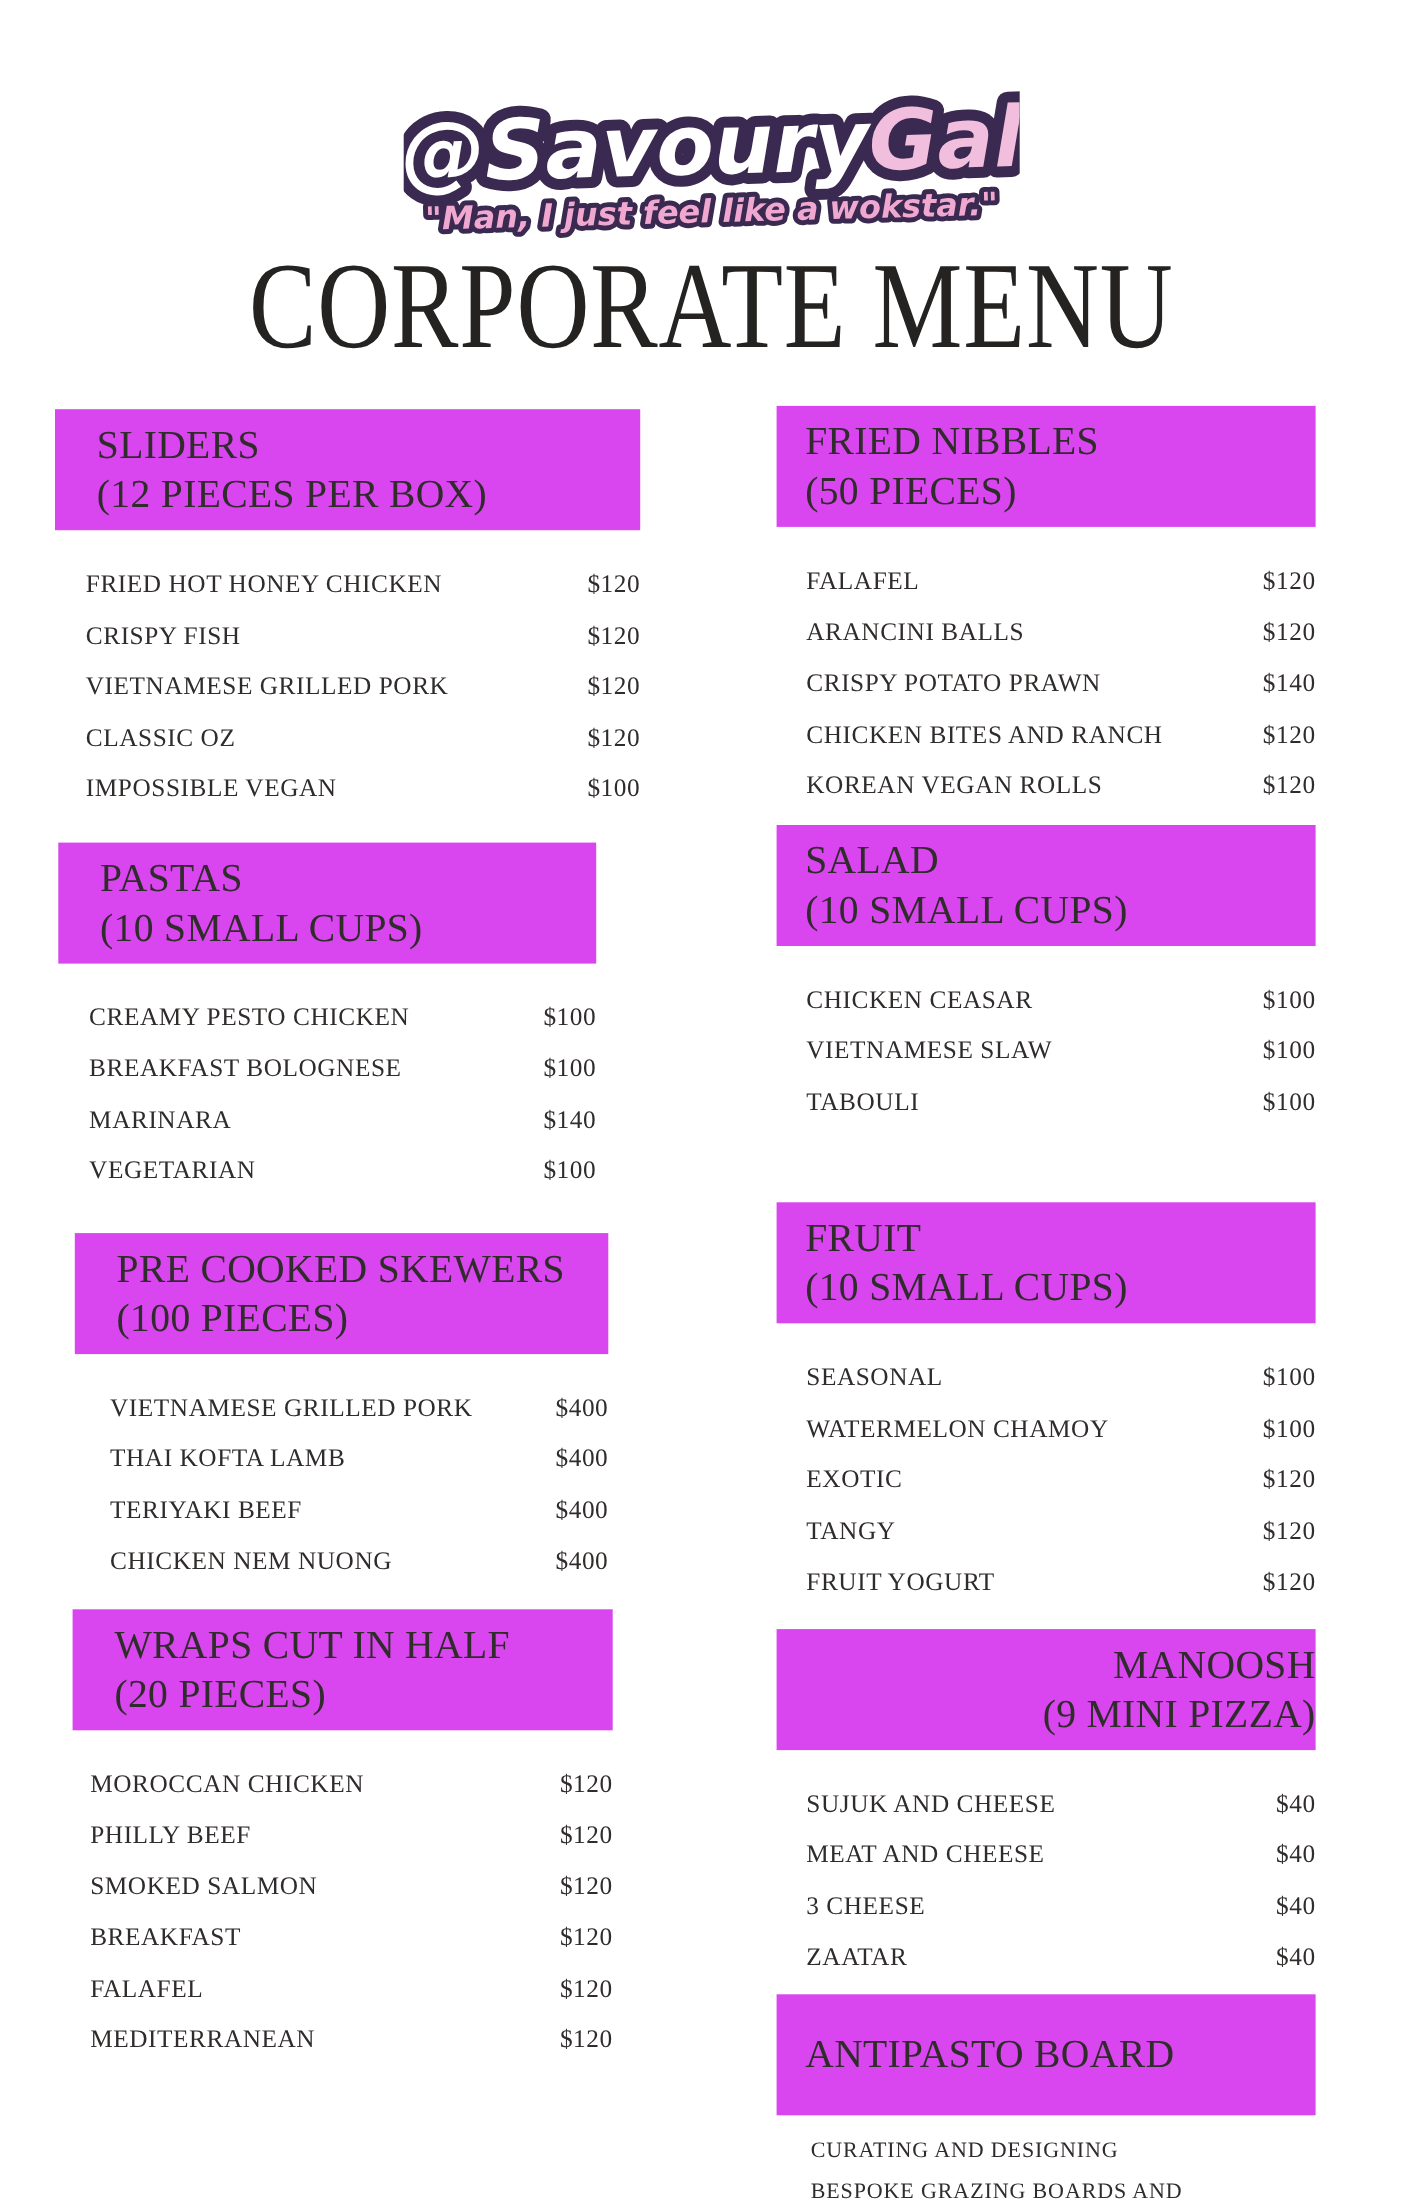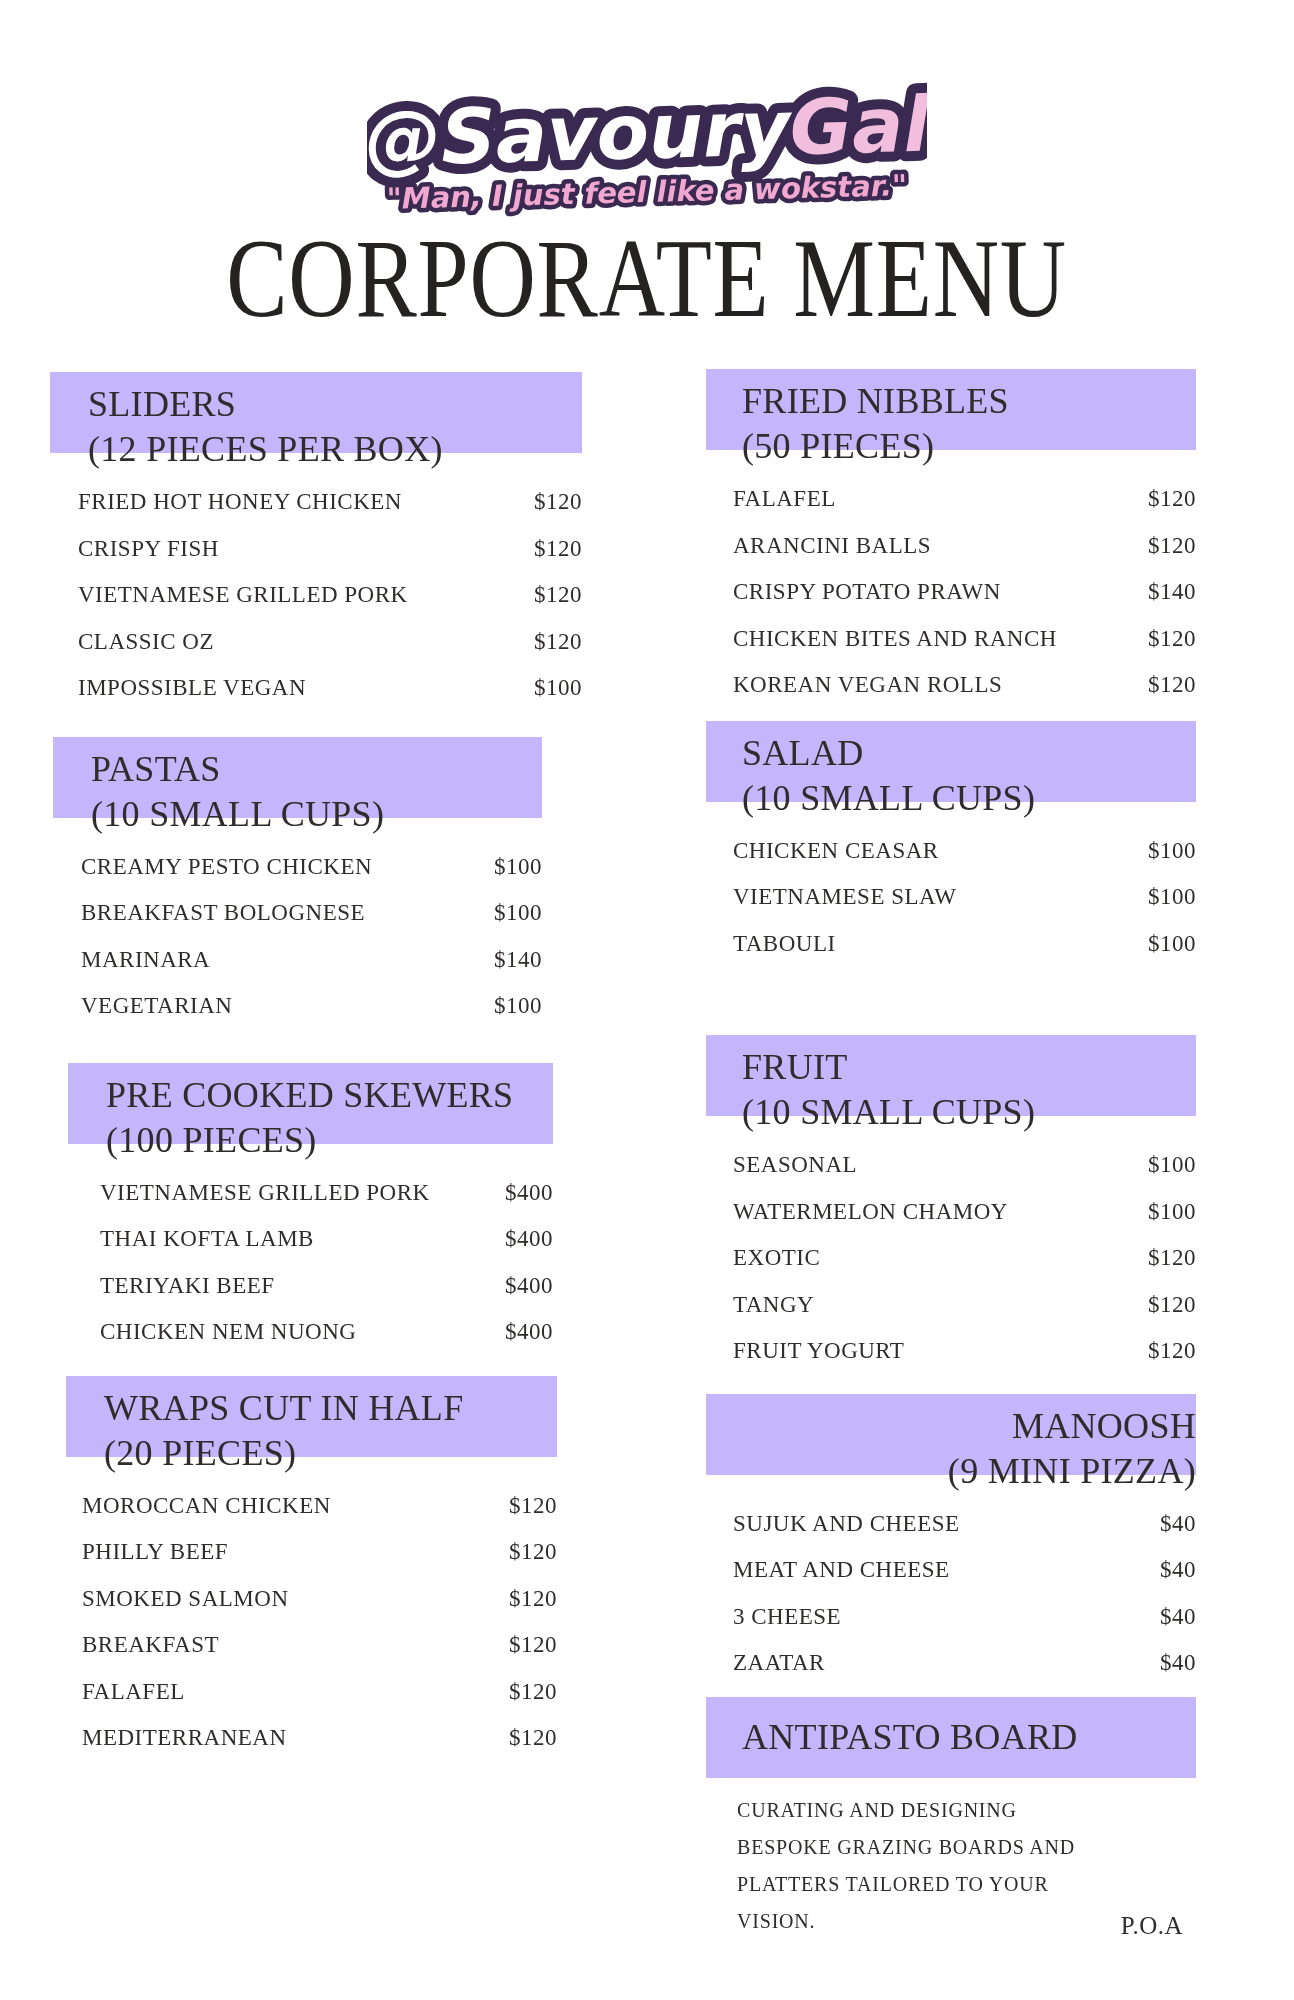--- a/index.html
+++ b/index.html
@@ -39,25 +39,25 @@
     margin-top:36px;
     padding-left:50px;
   }
   .col{display:flex;flex-direction:column;}
   .col-left{width:540px;padding-top:3px;}
   .col-right{width:490px;margin-left:116px;}
   
   .menu-section{box-sizing:border-box;}
   .section-box{
     box-sizing:border-box;
-    height:81px;
-    background:#c4b5fd;
+    height:110px;
+    background:#d946ef;
     padding:10px 0 0 38px;
   }
-  .col-right .section-box{padding-left:36px;}
+  .col-right .section-box{padding-left:26px;}
   .section-box.single{display:flex;align-items:center;padding-top:0;}
   .section-title,.section-subtitle{
     font-size:36px;
     line-height:45px;
     letter-spacing:0.3px;
     color:#2f2c2b;
   }
   .items{
     list-style:none;
     margin:26px 0 0 0;

